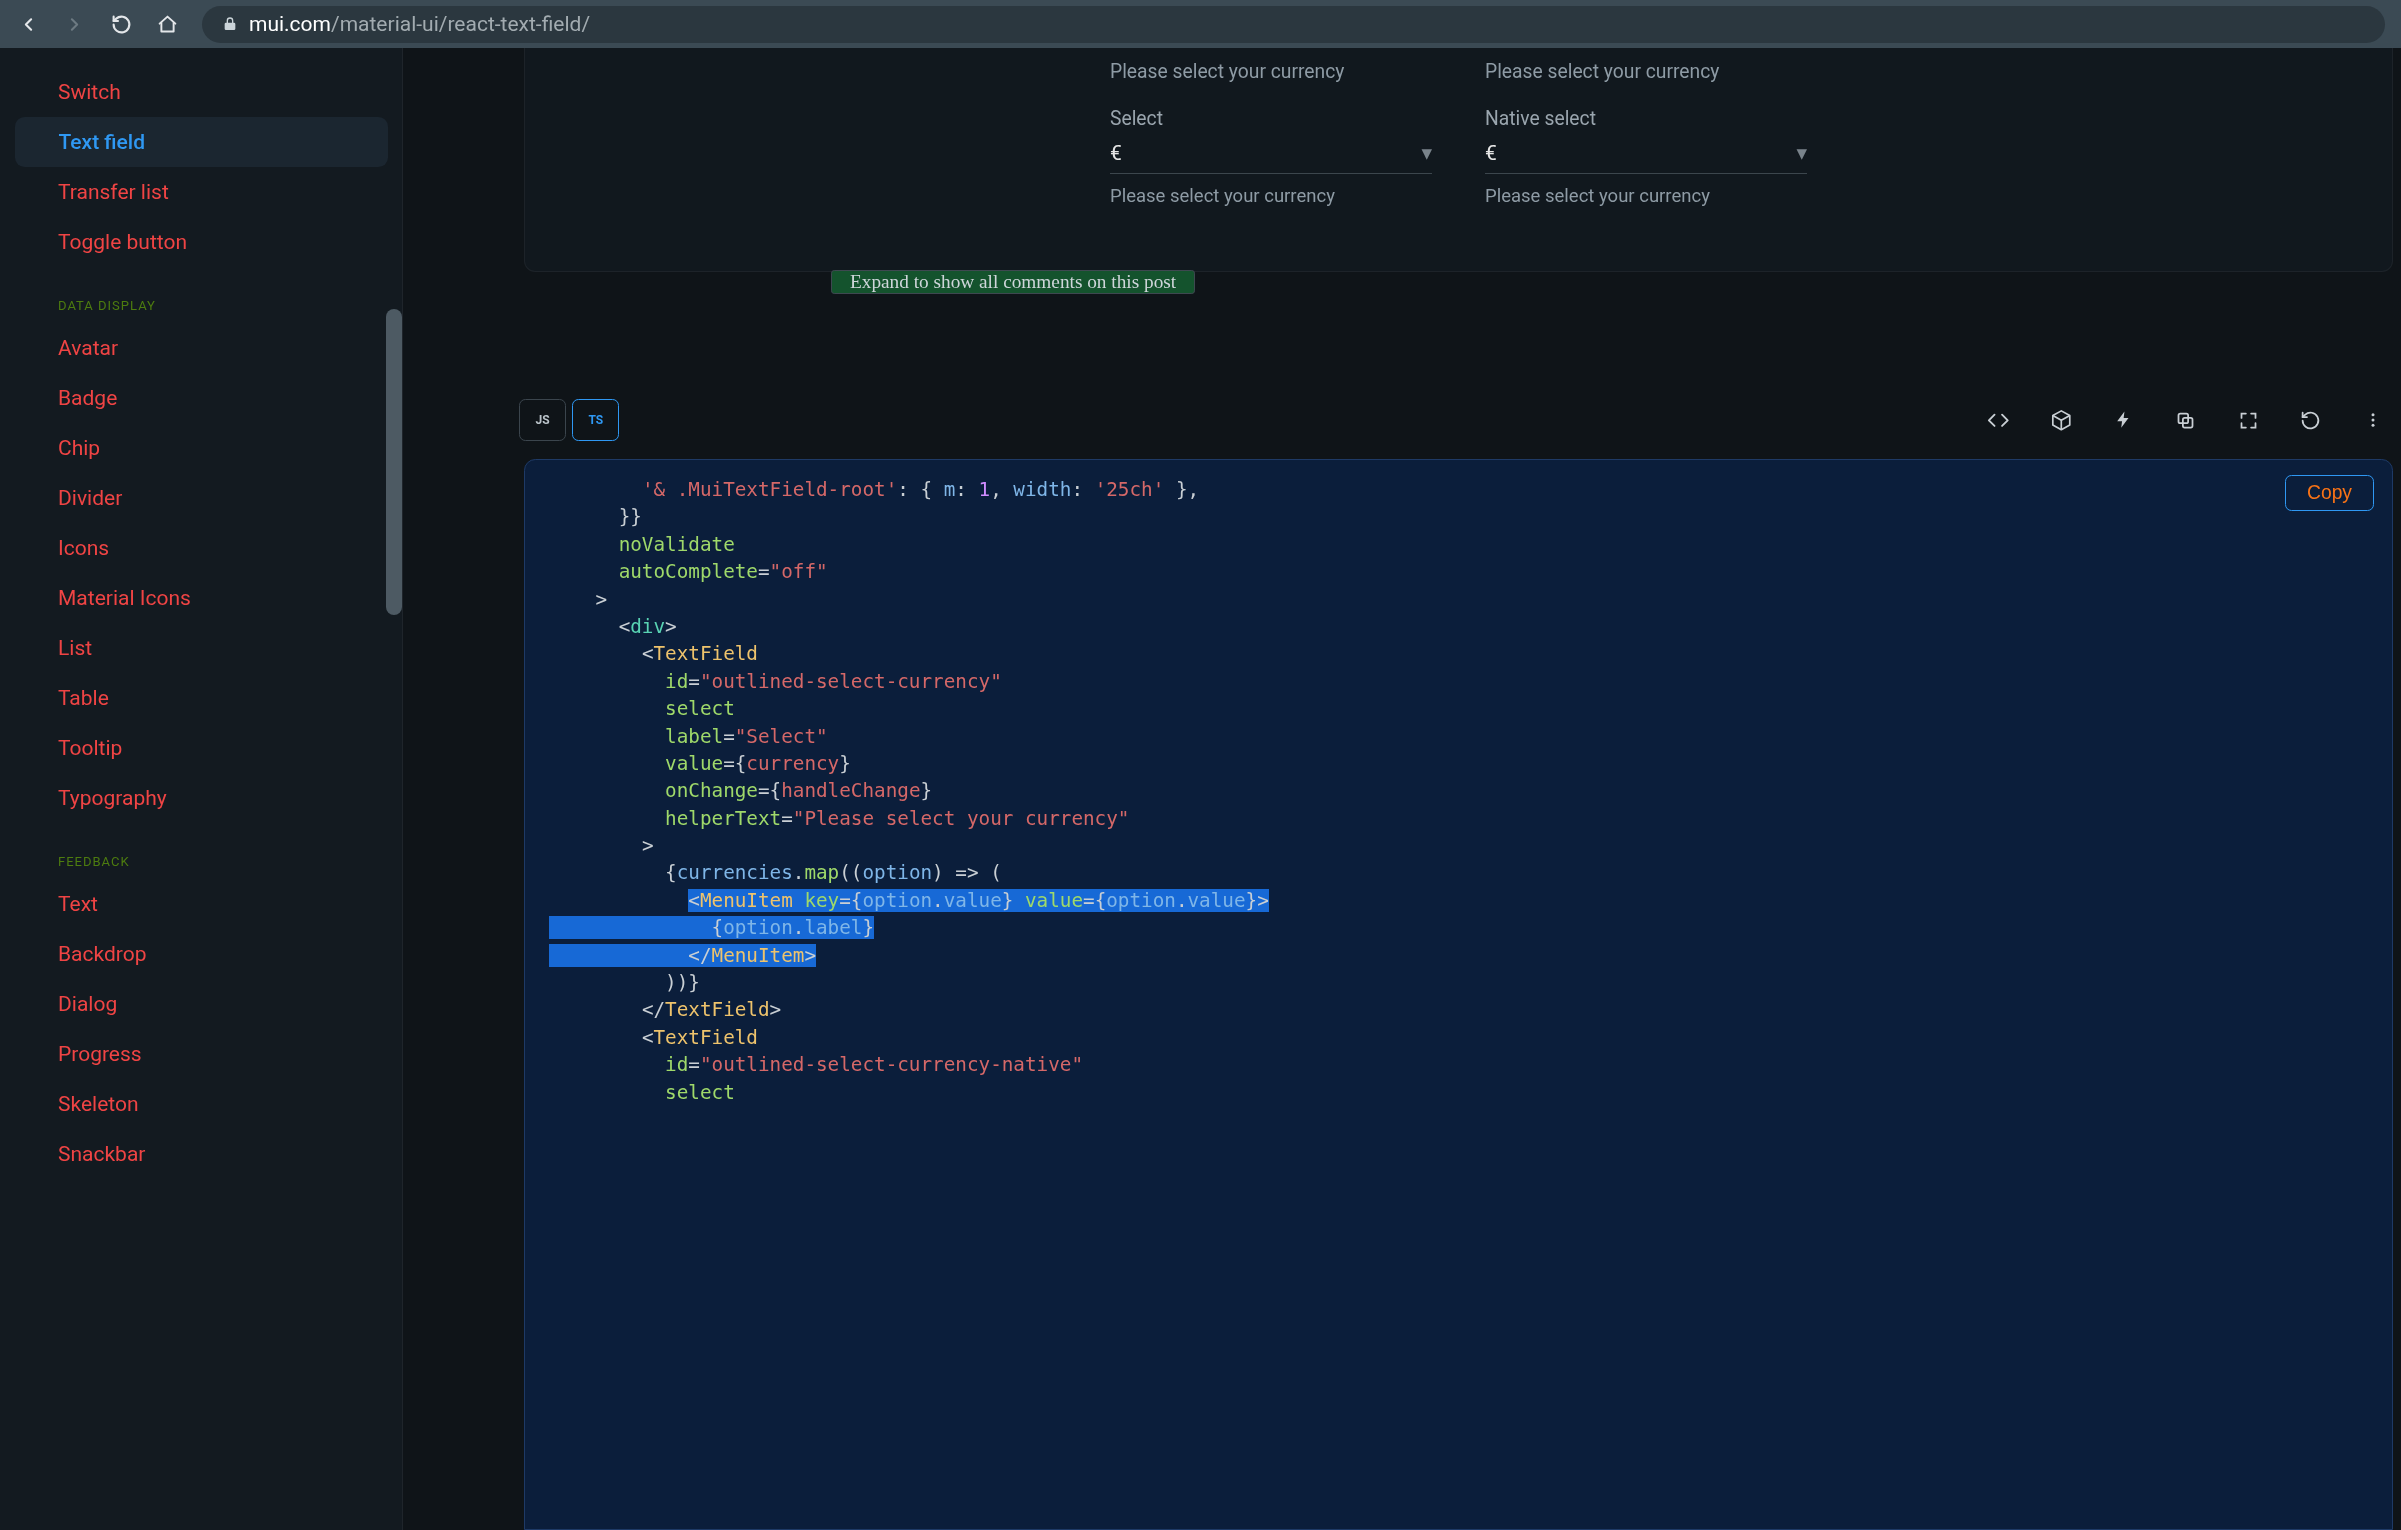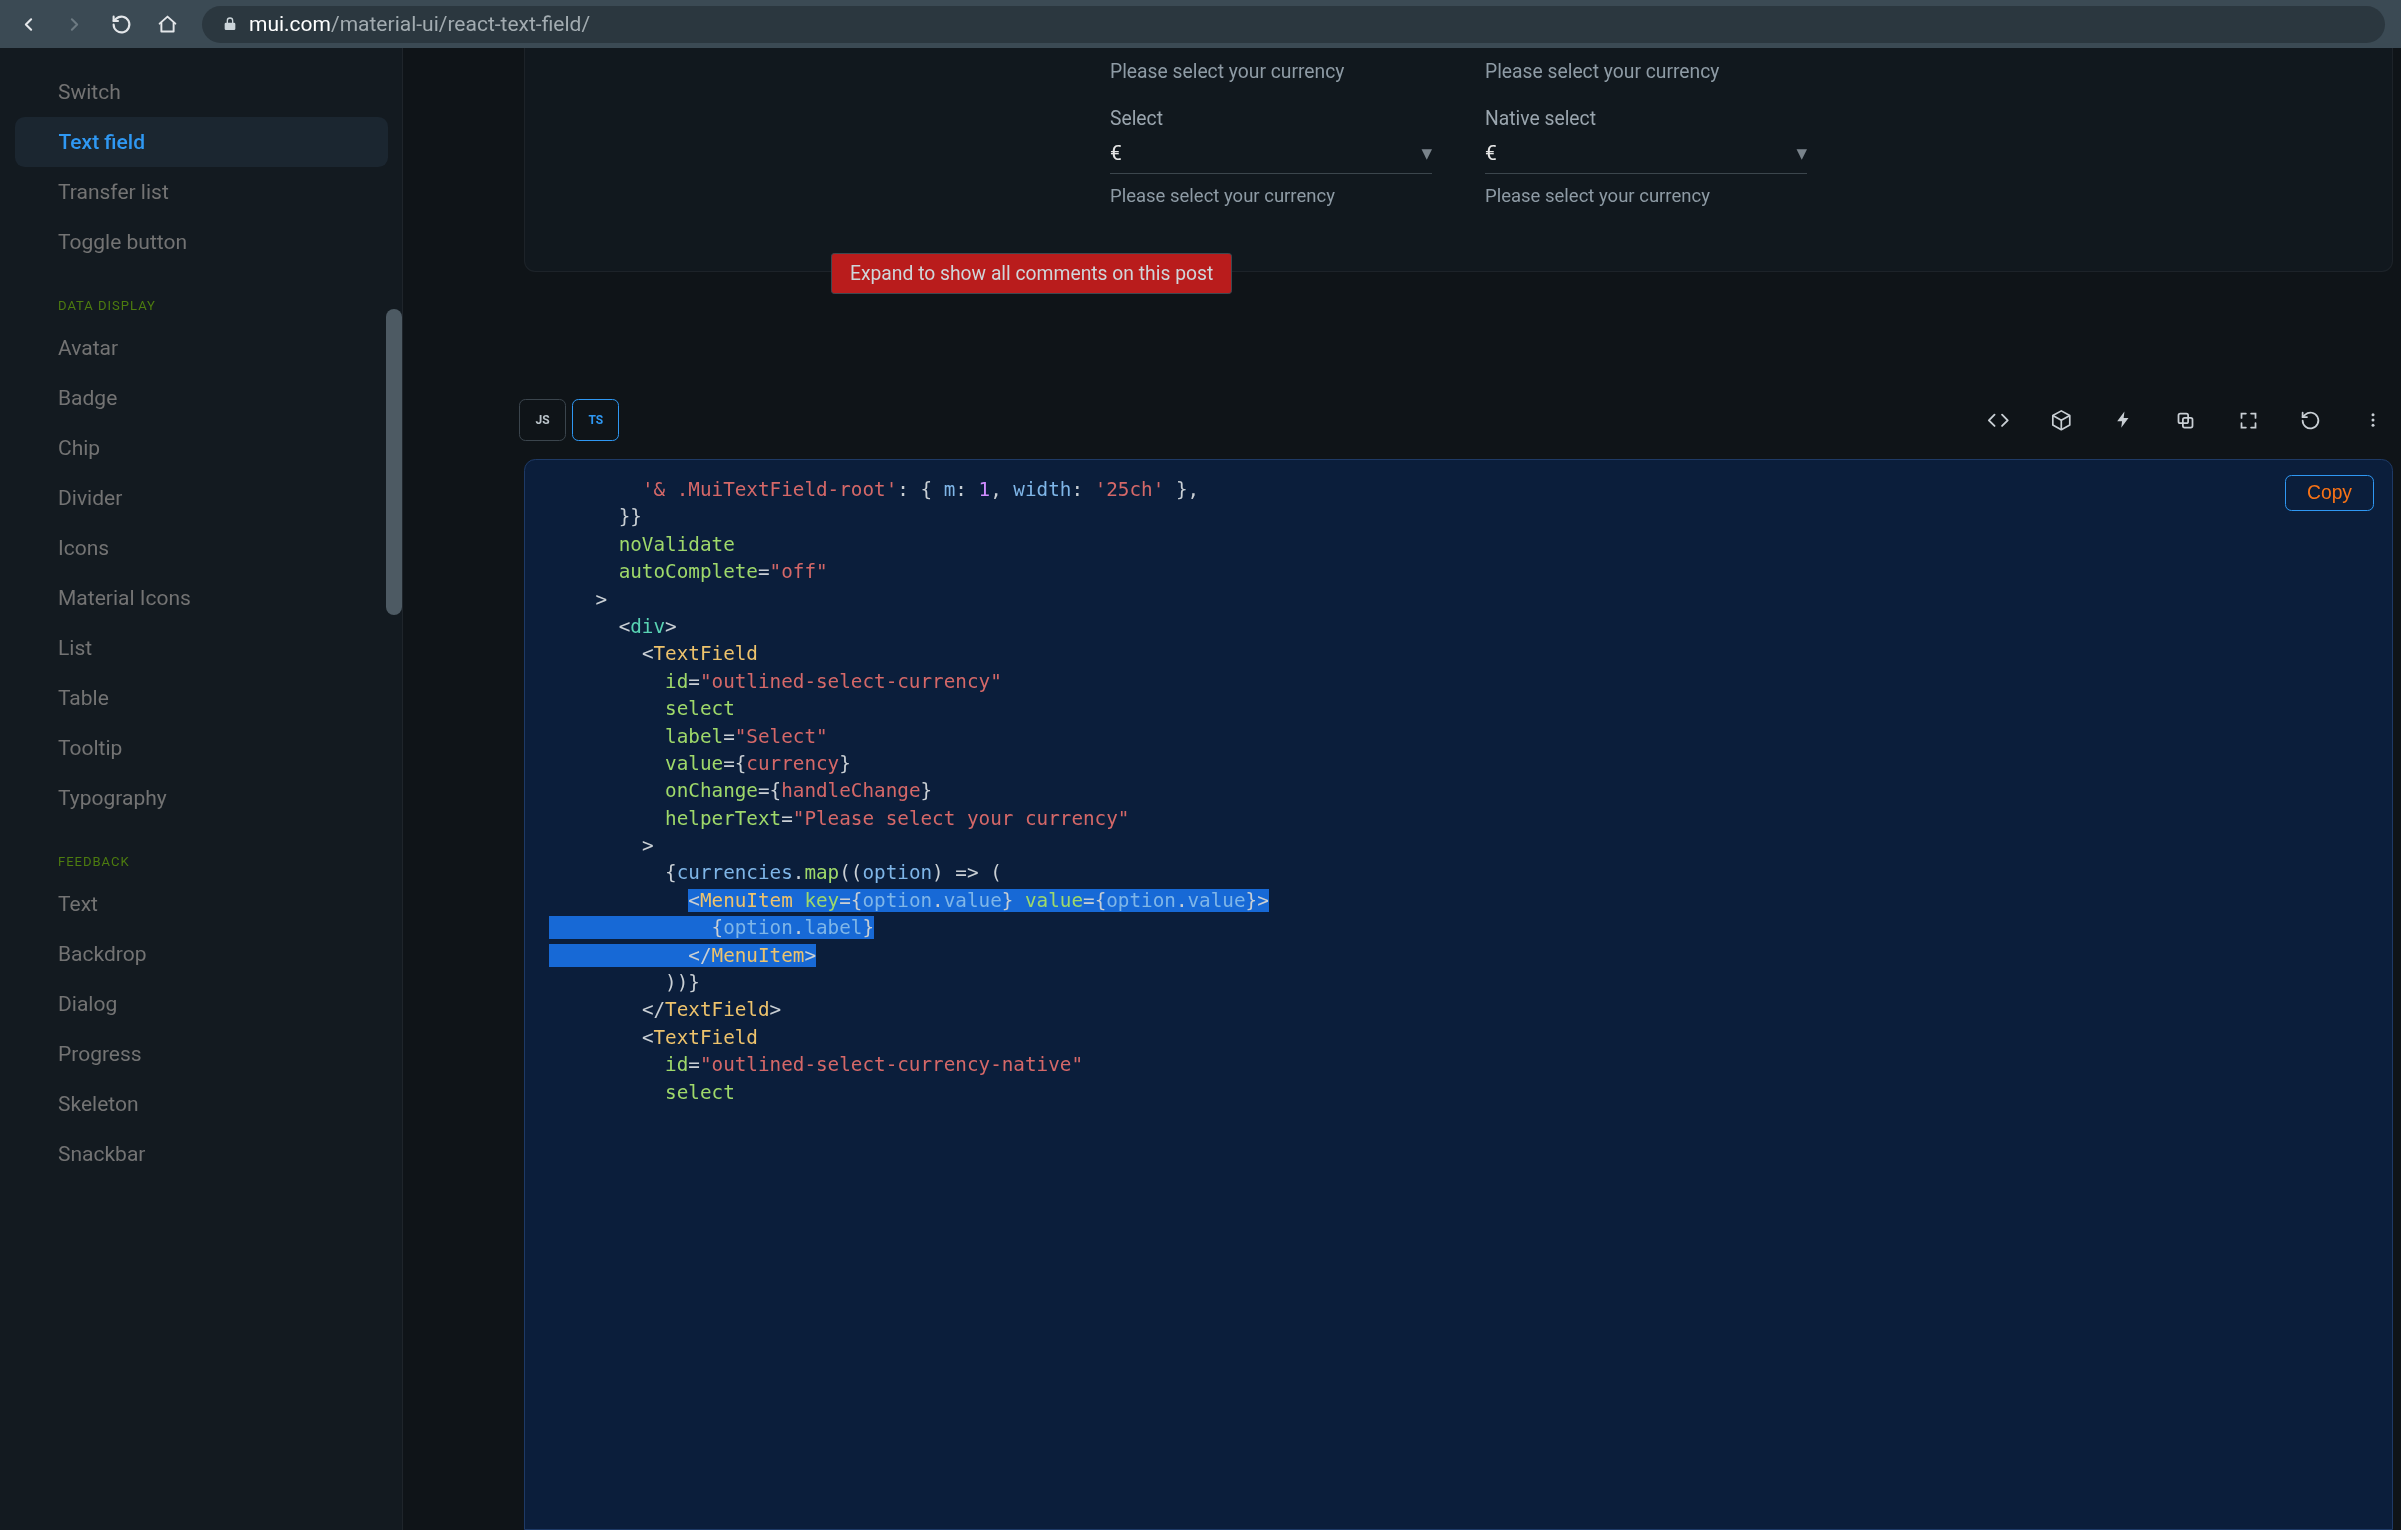--- a/index.html
+++ b/index.html
@@ -66,21 +66,21 @@
     position:absolute;
     right:0; top:242px;
     width:16px; height:306px;
     background:#4d5a63;
     border-radius:8px;
   }
   .side-item, .side-item-active {
     display: block;
     padding: 13px 0 13px 58px;
     font-size: 21px;
-    color: #737373;
+    color: #ef4444;
     cursor: pointer;
   }
   .side-item-active {
     color: #2f98f3;
     background: #1b2630;
     font-weight: 500;
     margin: 0 14.5px;
     border-radius: 9.7px;
     padding-left: 44px;
   }
@@ -119,26 +119,27 @@
     border-bottom:0.8px solid #3c464d;
     padding: 4.8px 0 8px;
     color:#e6e6e6; font-size:21px;
   }
   .f-input .chev { color:#79838b; }
   .helper2 { color:#8e9ba5; font-size:18.5px; margin-top:11.3px; }
 
   .expand-tip {
     position:absolute;
     left:306px; bottom:-22.6px;
-    background:#b91c1c;
+    background:#14532d;
     border:0.8px solid #3e4850;
     color:#cfd6da;
     font-size:19.3px;
-    padding:8px 18px;
+    padding:0 18px;
     border-radius:3.2px;
+    font-family:Liberation Serif, serif;
   }
 
   
   .code-toolbar {
     position:absolute;
     left:116px; right:8px; top:348px;
     height:48px;
     display:flex; align-items:center;
     gap:6.4px;
   }

